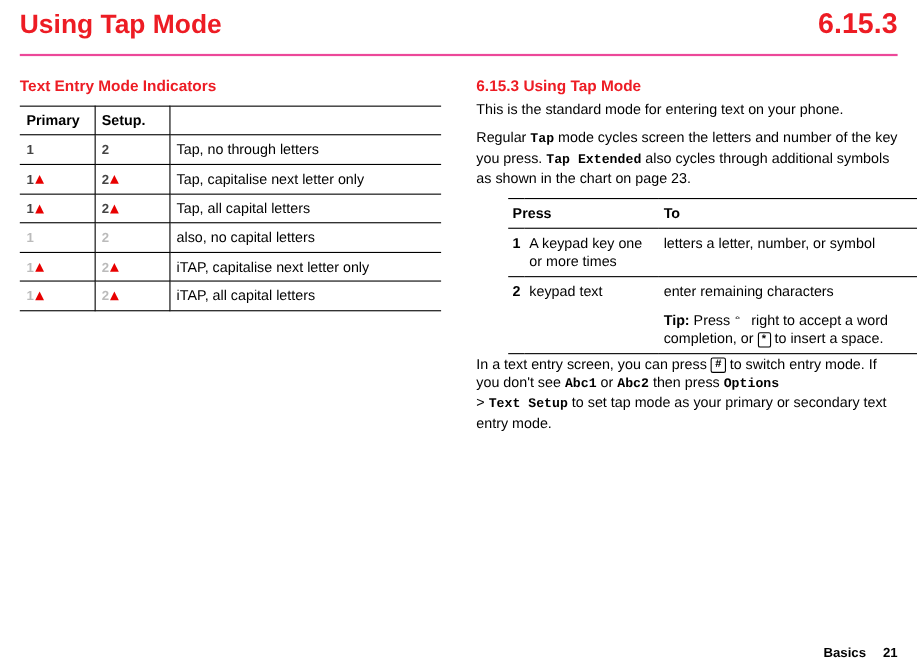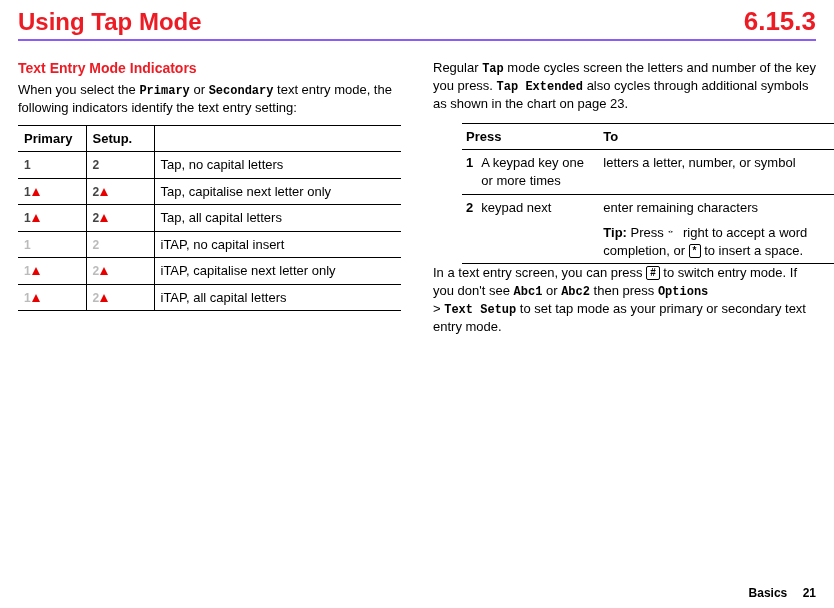--- a/index.html
+++ b/index.html
@@ -13,22 +13,22 @@
     color: #000;
     position: relative;
   }
   .page {
     padding: 6px 18px 0 18px;
   }
   .header-row {
     display: flex;
     justify-content: space-between;
     align-items: baseline;
-    border-bottom: 2px solid #8b5cf6;
-    padding-bottom: 2px;
+    border-bottom: 2px solid #ec4899;
+    padding-bottom: 12px;
     margin-bottom: 18px;
   }
   .header-title {
     color: #ed1c24;
     font-size: 24px;
     font-weight: bold;
     font-family: Arial, Helvetica, sans-serif;
     font-stretch: condensed;
   }
   .header-section {
@@ -169,39 +169,36 @@
 <div class="page">
   <div class="header-row">
     <div class="header-title">Using Tap Mode</div>
     <div class="header-section">6.15.3</div>
   </div>
 
   <div class="columns">
 
     <div class="col">
       <div class="subhead-red">Text Entry Mode Indicators</div>
-      <p>
-        <span>When you select the </span><span class="mono-inline">Primary</span><span> or </span><span class="mono-inline">Secondary</span><span> text entry mode, the following indicators identify the text entry setting:</span>
-      </p>
 
       <table class="indicators">
         <tbody>
             <tr>
           <th>Primary</th>
           <th>Setup.</th>
           <th></th>
         </tr>
         <tr>
           <td><span class="icon-box">
                   <span class="glyph">1</span>
                 </span></td>
           <td><span class="icon-box">
                   <span class="glyph">2</span>
                 </span></td>
-          <td>Tap, no capital letters</td>
+          <td>Tap, no through letters</td>
         </tr>
         <tr>
           <td><span class="icon-box">
                   <span class="glyph">1</span>
                   <span class="arrow-up"></span>
                 </span></td>
           <td><span class="icon-box">
                   <span class="glyph">2</span>
                   <span class="arrow-up"></span>
                 </span></td>
@@ -218,21 +215,21 @@
                 </span></td>
           <td>Tap, all capital letters</td>
         </tr>
         <tr>
           <td><span class="icon-box">
                   <span class="glyph dim">1</span>
                 </span></td>
           <td><span class="icon-box">
                   <span class="glyph dim">2</span>
                 </span></td>
-          <td>iTAP, no capital insert</td>
+          <td>also, no capital letters</td>
         </tr>
         <tr>
           <td><span class="icon-box">
                   <span class="glyph dim">1</span>
                   <span class="arrow-up"></span>
                 </span></td>
           <td><span class="icon-box">
                   <span class="glyph dim">2</span>
                   <span class="arrow-up"></span>
                 </span></td>
@@ -248,38 +245,40 @@
                   <span class="arrow-up"></span>
                 </span></td>
           <td>iTAP, all capital letters</td>
         </tr>
       </tbody>
         </table>
 
     </div>
 
     <div class="col">
+      <div class="subhead-red">6.15.3 Using Tap Mode</div>
+      <p>This is the standard mode for entering text on your phone.</p>
       <p>
         <span>Regular </span><span class="mono-inline">Tap</span><span> mode cycles screen the letters and number of the key you press. </span><span class="mono-inline">Tap Extended</span><span> also cycles through additional symbols as shown in the chart on page 23.</span>
       </p>
 
       <table class="press">
         <tbody>
             <tr>
           <th colspan="2">Press</th>
           <th>To</th>
         </tr>
         <tr>
           <td class="num">1</td>
           <td>A keypad key one or more times</td>
           <td>letters a letter, number, or symbol</td>
         </tr>
         <tr class="no-bottom">
           <td class="num">2</td>
-          <td>keypad next</td>
+          <td>keypad text</td>
           <td>enter remaining characters</td>
         </tr>
         <tr>
           <td class="num"></td>
           <td></td>
           <td>
             <span class="tip-label">Tip:</span><span> Press </span><span class="nav-dot"></span><span> right to accept a word completion, or </span><span class="key">*</span><span> to insert a space.</span>
           </td>
         </tr>
       </tbody>

